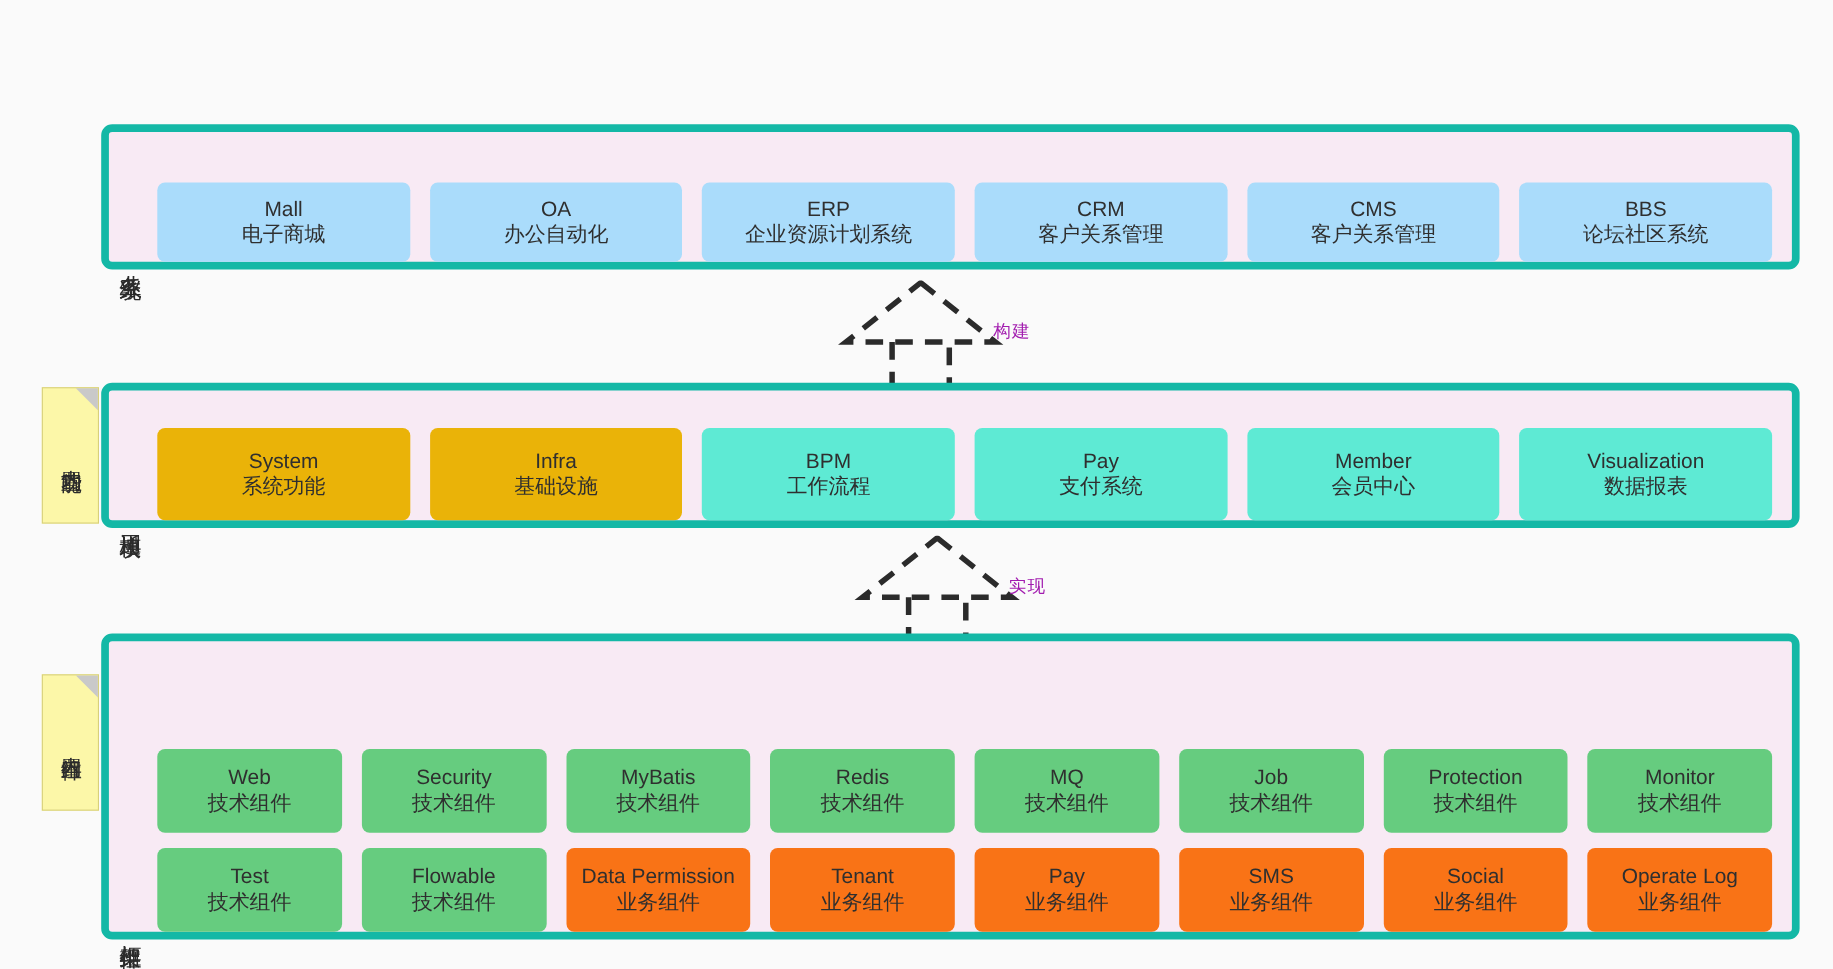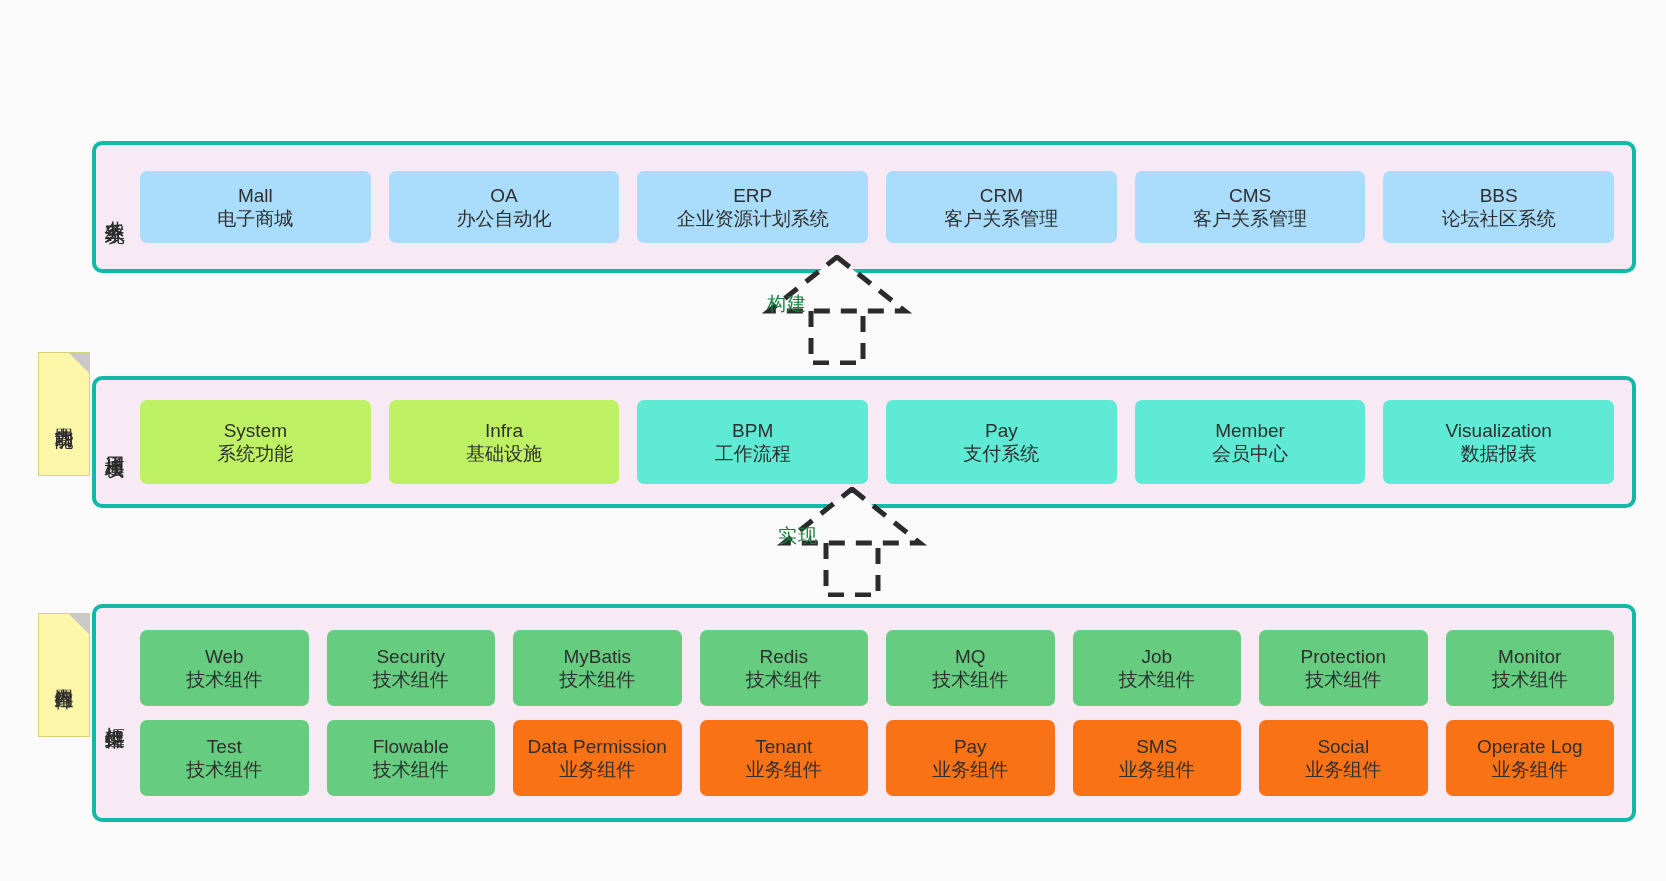--- a/index.html
+++ b/index.html
@@ -18,26 +18,25 @@
   .canvas {
     position: absolute;
     inset: 0;
     background: #fafafa;
   }
 
   
   .layer {
     position: absolute;
     background: #f8eaf4;
-    border: 4px solid #14b8a6;
+    border: 7px solid #14b8a6;
     border-radius: 10px;
     box-sizing: border-box;
     display: flex;
-    align-items: center;
-    margin-top: 28px;
+    align-items: flex-end;
   }
   .layer-title {
     flex: 0 0 auto;
     width: 38px;
     display: flex;
     align-items: center;
     justify-content: center;
     font-size: 20px;
     line-height: 1.12;
     letter-spacing: 1px;
@@ -73,29 +72,29 @@
     color: #2f2f2f;
     box-sizing: border-box;
     padding: 4px 6px;
     user-select: none;
   }
   .cell .en { display: block; }
   .cell .cn { display: block; }
 
   
   .c-blue      { background: #aadcfb; }
-  .c-red       { background: #bef264; }
+  .c-red       { background: #eab308; }
   .c-pink      { background: #5eead4; }
   .c-green     { background: #66cc7f; }
   .c-lgreen    { background: #f97316; }
 
   
   #layer-business { left: 92px;  top: 113px; width: 1544px; height: 132px; }
   #layer-common   { left: 92px;  top: 348px; width: 1544px; height: 132px; }
-  #layer-frame    { left: 92px;  top: 576px; width: 1544px; height: 218px; }
+  #layer-frame    { left: 92px;  top: 576px; width: 1544px; height: 278px; }
 
   #layer-business .cell { height: 72px; }
   #layer-common .cell   { height: 84px; }
   #layer-frame .cell    { height: 76px; }
 
   
   .note {
     position: absolute;
     width: 52px;
     background: #fcf7a8;
@@ -132,29 +131,29 @@
     height: 110px;
   }
   #arrow-build   { left: 737px; top: 255px; }
   #arrow-realize { left: 752px; top: 487px; }
   .arrow-group svg { display: block; width: 200px; height: 110px; }
   .arrow-label {
     position: absolute;
     left: 0;
     right: 0;
     top: 38px;
-    text-align: left;
-    font-size: 19px;
-    color: #15803d;
+    text-align: right;
+    font-size: 16px;
+    color: #a21caf;
     letter-spacing: 1px;
     user-select: none;
     pointer-events: none;
   }
   #arrow-build .arrow-label  { top: 36px; left: 30px; right: 0; }
-  #arrow-realize .arrow-label{ top: 36px; left: 26px; right: 12px; }
+  #arrow-realize .arrow-label{ top: 36px; left: 26px; right: 1px; }
 </style>
 </head>
 <body>
 
 <div class="canvas">
 
   <div class="layer" id="layer-business">
     <div class="layer-title">业务系统</div>
     <div class="layer-body">
       <div class="row">

